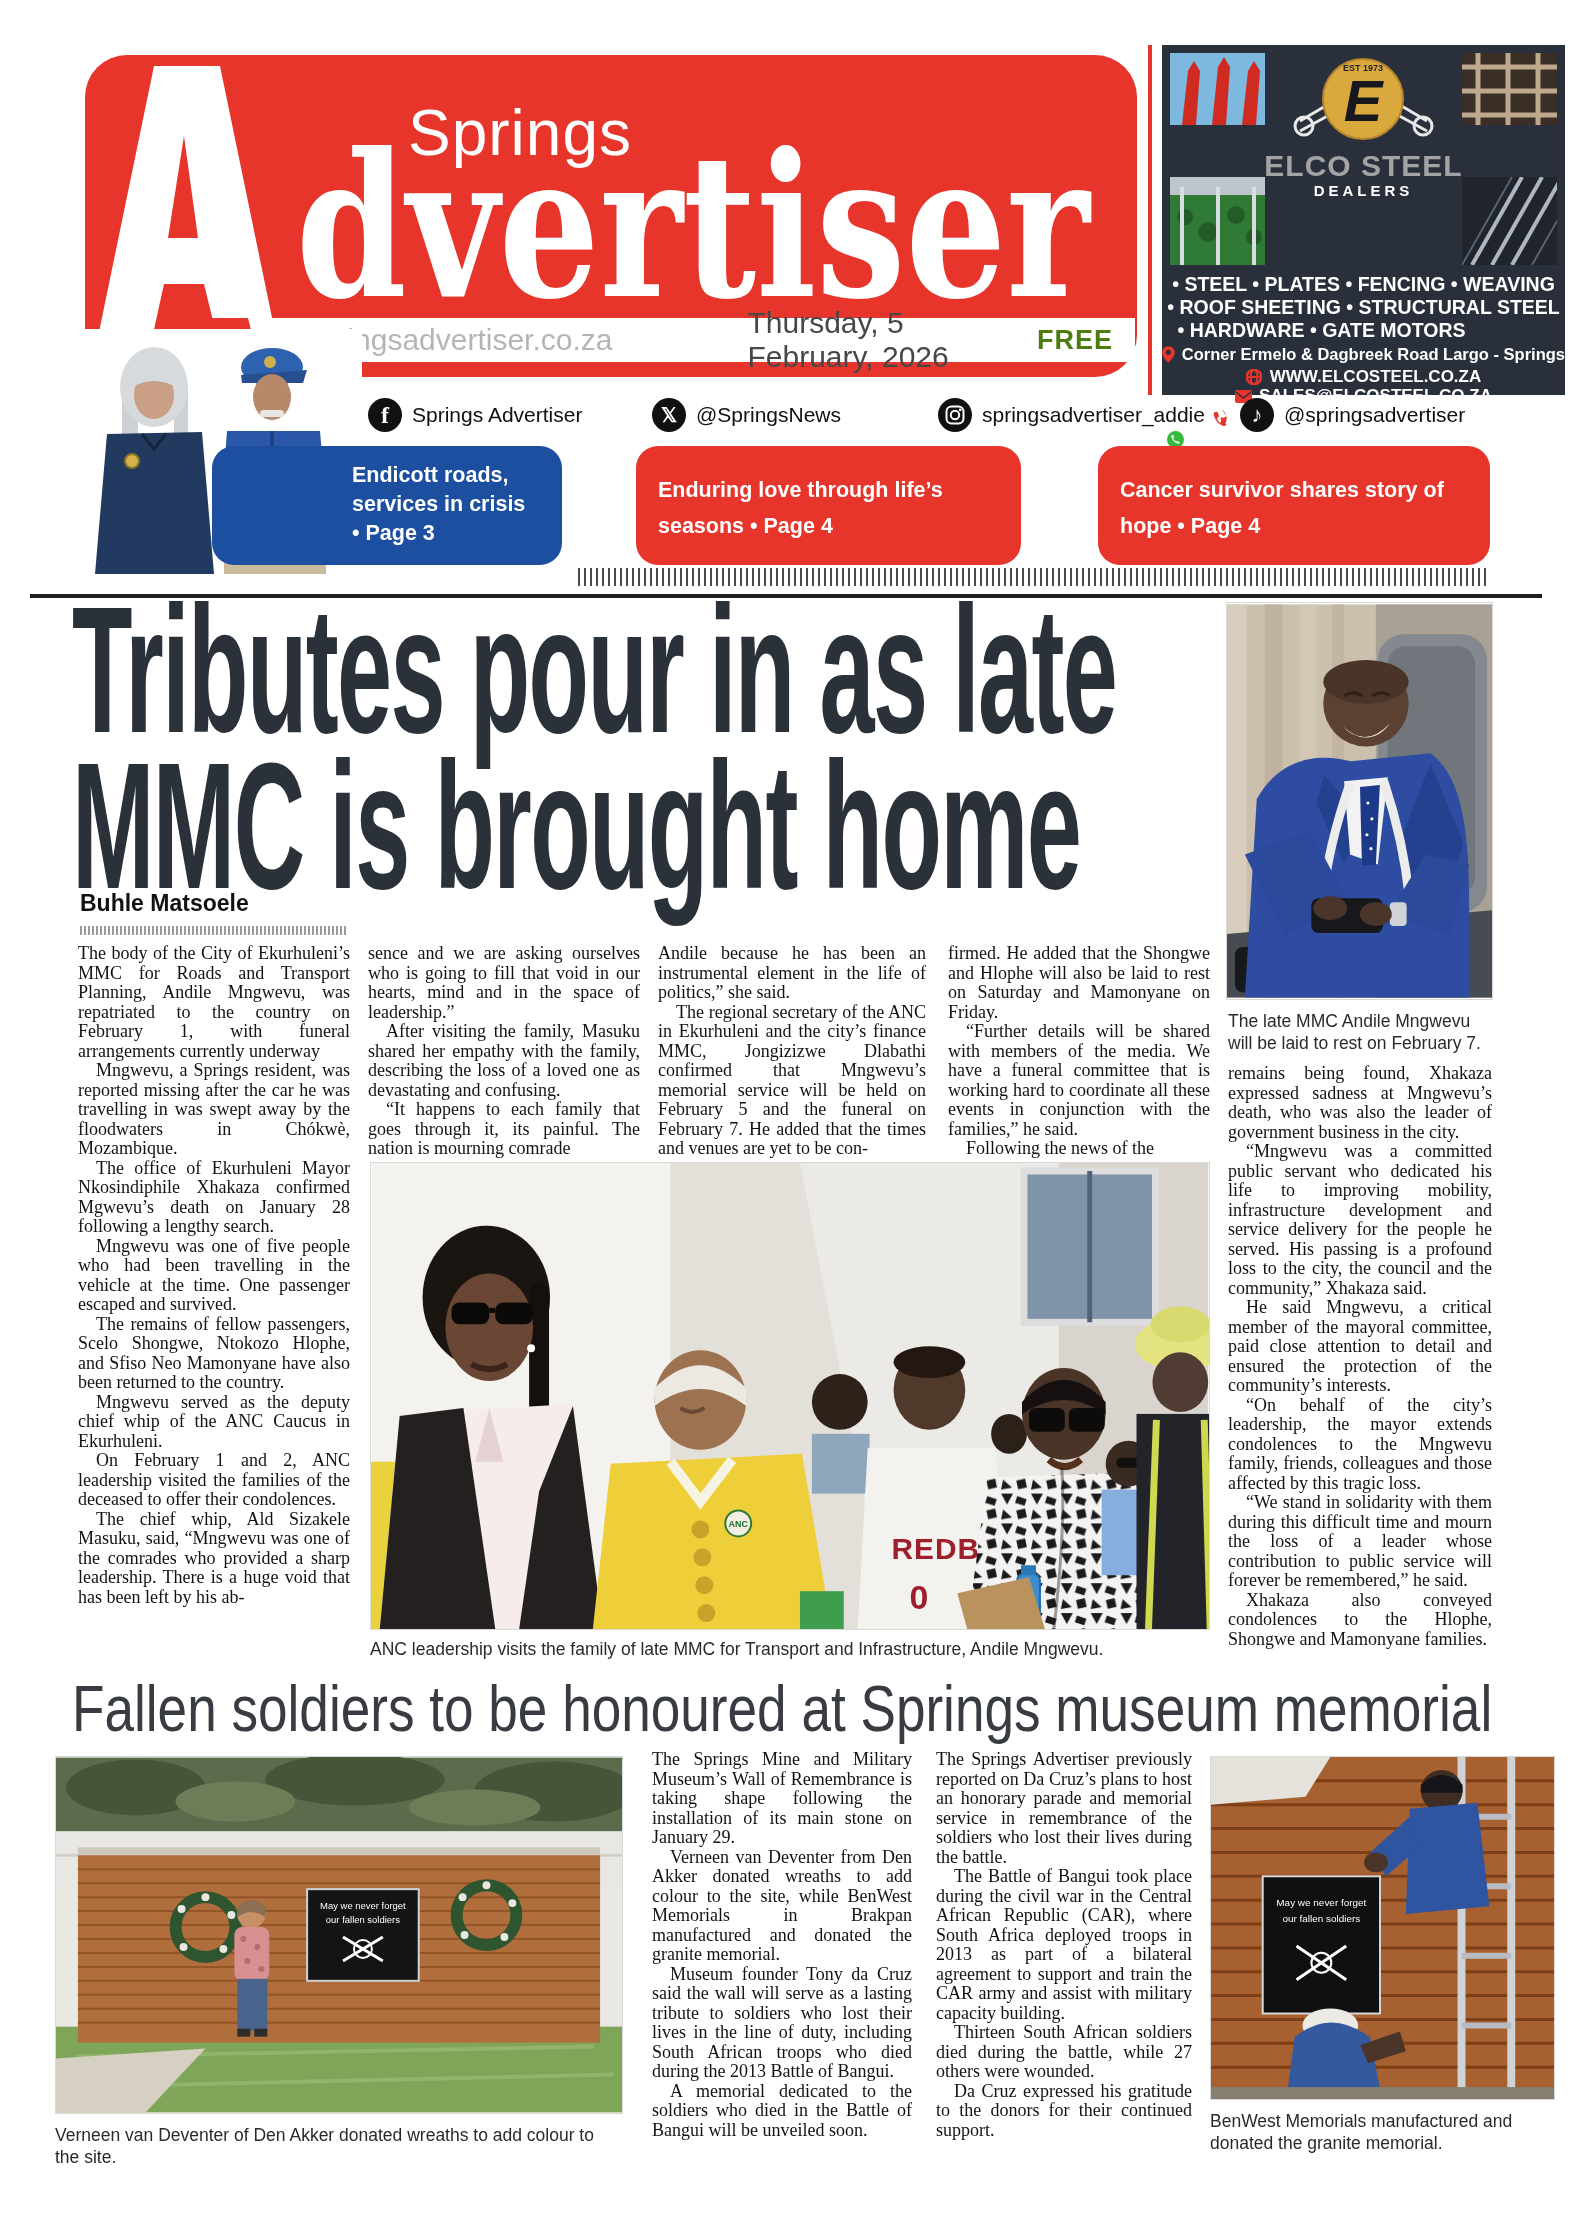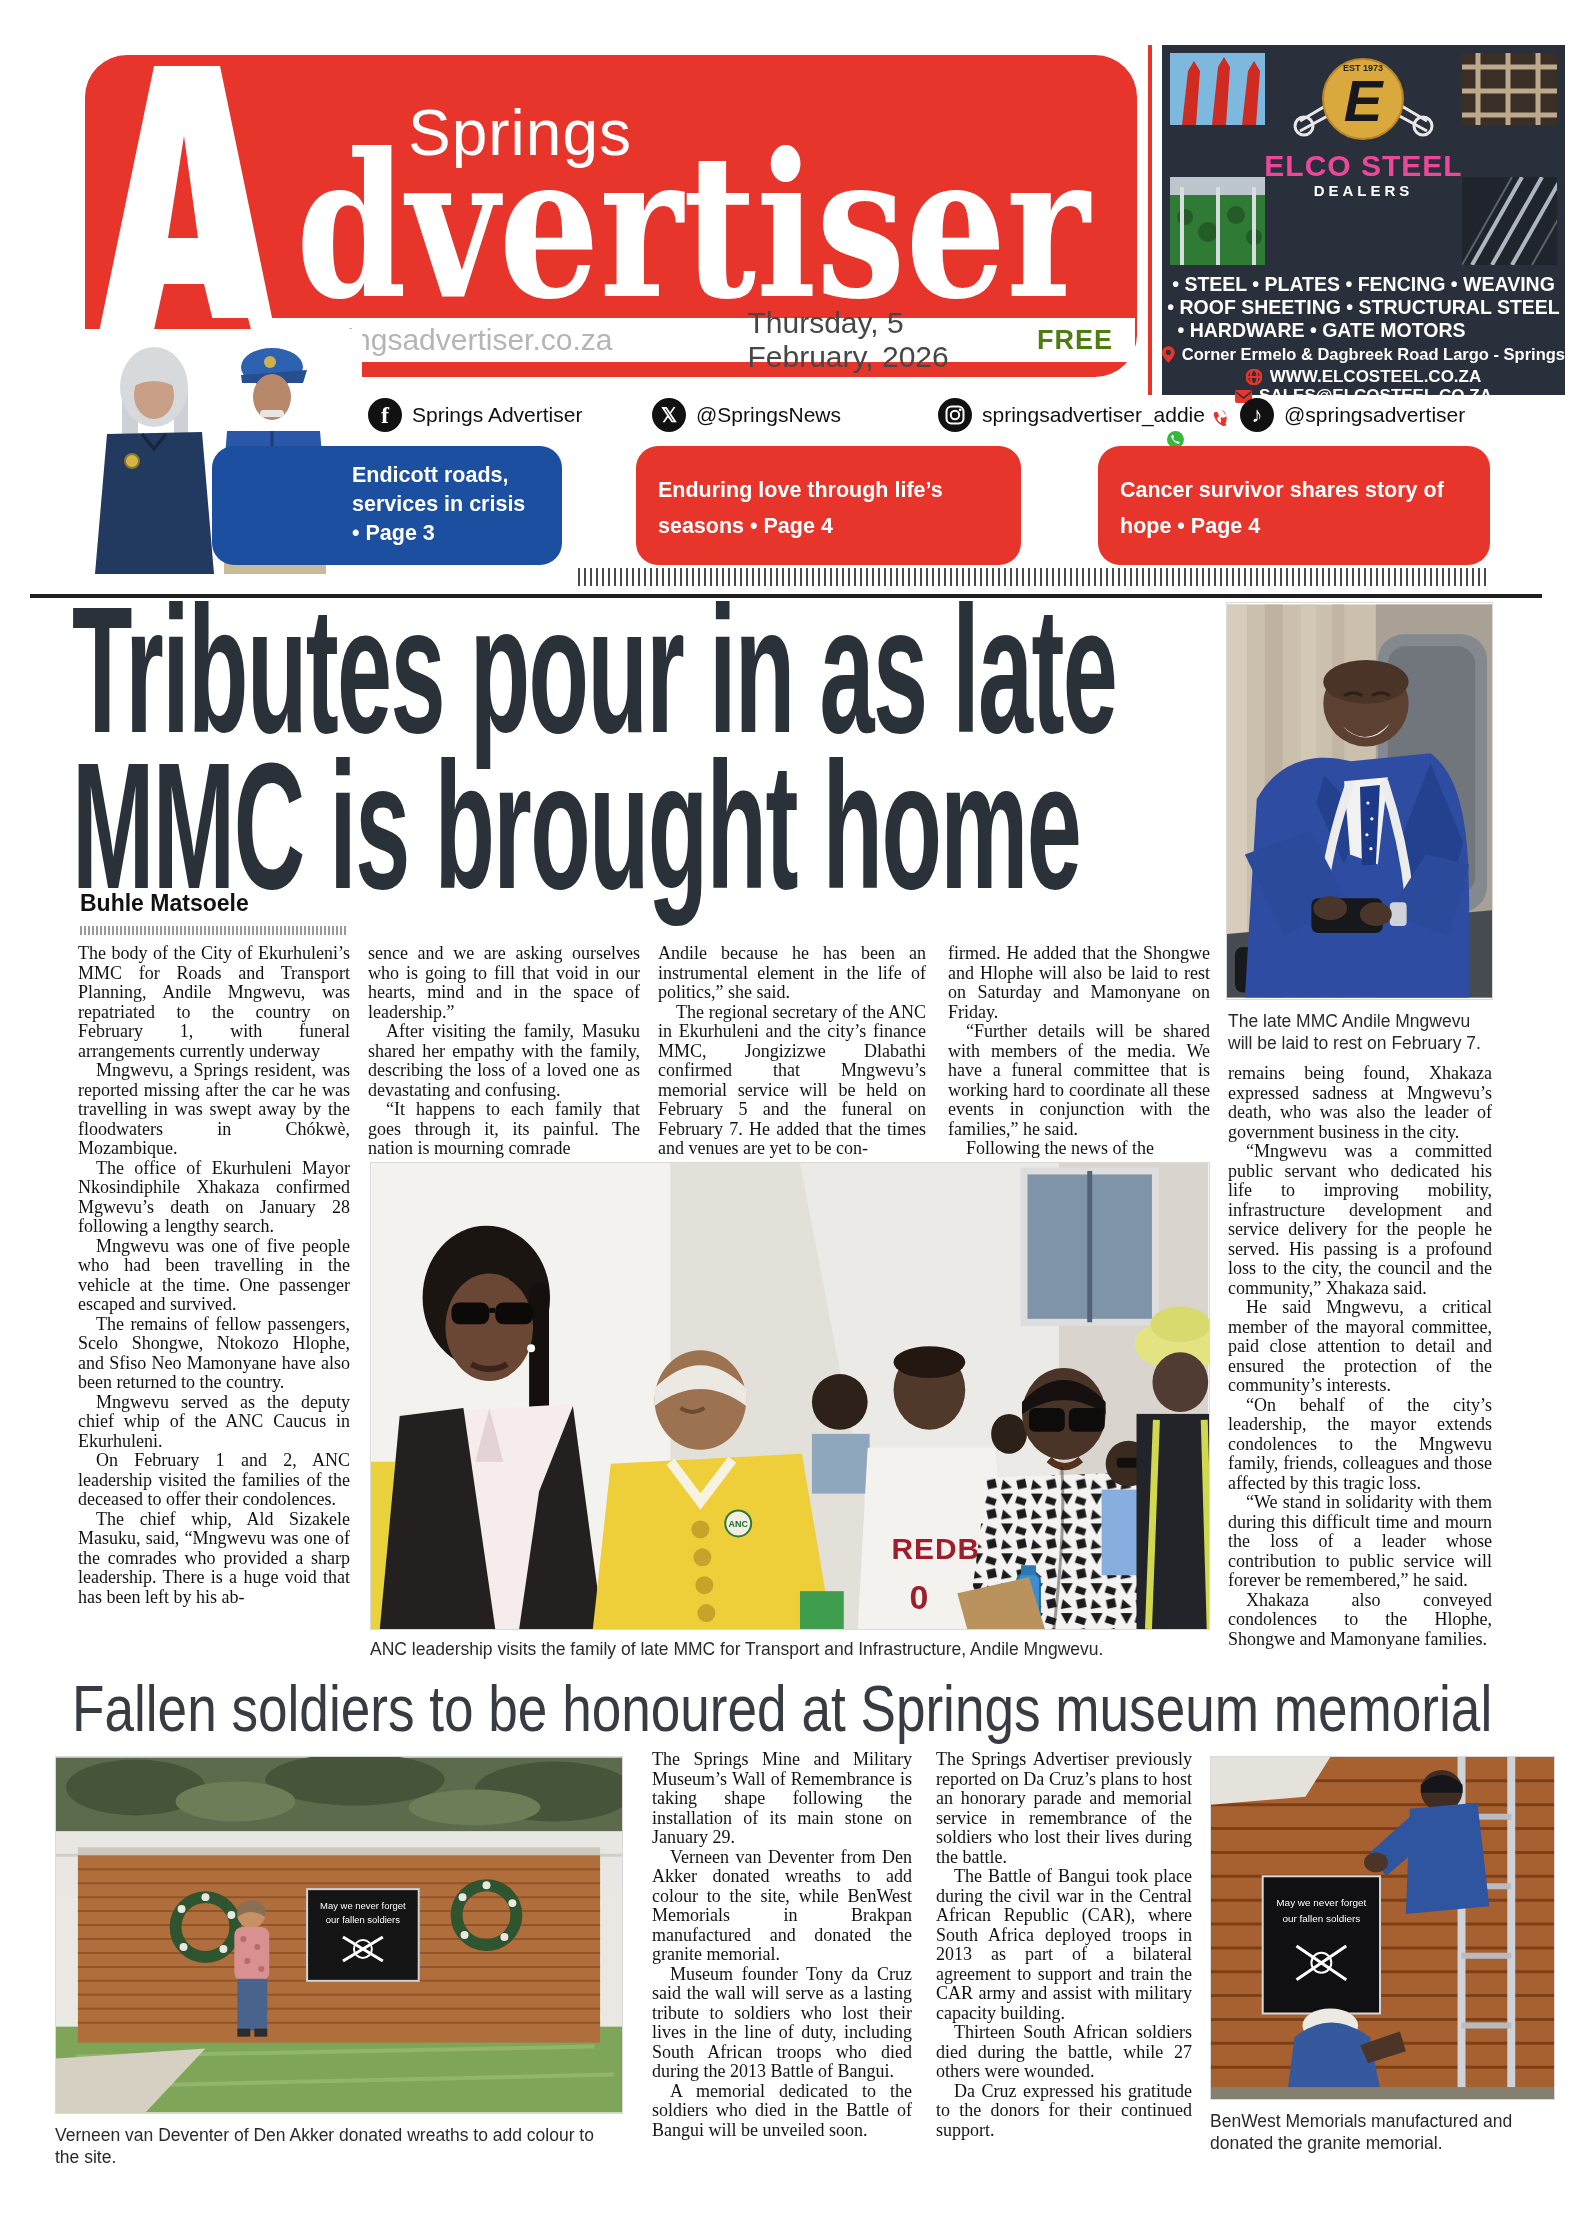--- a/index.html
+++ b/index.html
@@ -36,21 +36,21 @@
   .col{font-family:"Liberation Serif",serif;font-size:18px;line-height:19.5px;color:#121212;
        text-align:justify;}
   .col p{margin:0;}
   .col p + p{text-indent:18px;}
   .caption{font-size:17.5px;line-height:22px;color:#2a2a2a;}
   .photo{border:1px solid rgba(0,0,0,0.15);box-sizing:border-box;}
   
   .ad{background:#2a303b;color:#fff;}
   .ad .prod{font-size:19.5px;font-weight:bold;text-align:center;line-height:23px;white-space:nowrap;}
   .ad .contact{font-size:17px;font-weight:bold;text-align:center;white-space:nowrap;}
-  .ad-title{font-size:30px;font-weight:bold;letter-spacing:1px;color:#ec4899;text-align:center;line-height:30px;}
+  .ad-title{font-size:30px;font-weight:bold;letter-spacing:1px;color:#a3a3a3;text-align:center;line-height:30px;}
   .ad-sub{font-size:15px;font-weight:bold;letter-spacing:4px;color:#fff;text-align:center;line-height:16px;}
   .ad-row{display:flex;align-items:center;justify-content:center;gap:7px;}
   svg text{font-family:"Liberation Sans",sans-serif;}
 </style>
 </head>
 <body>
 
 <div id="page">
 
   <div class="abs red-box" style="left:85px;top:55px;width:1052px;height:322px;"></div>

